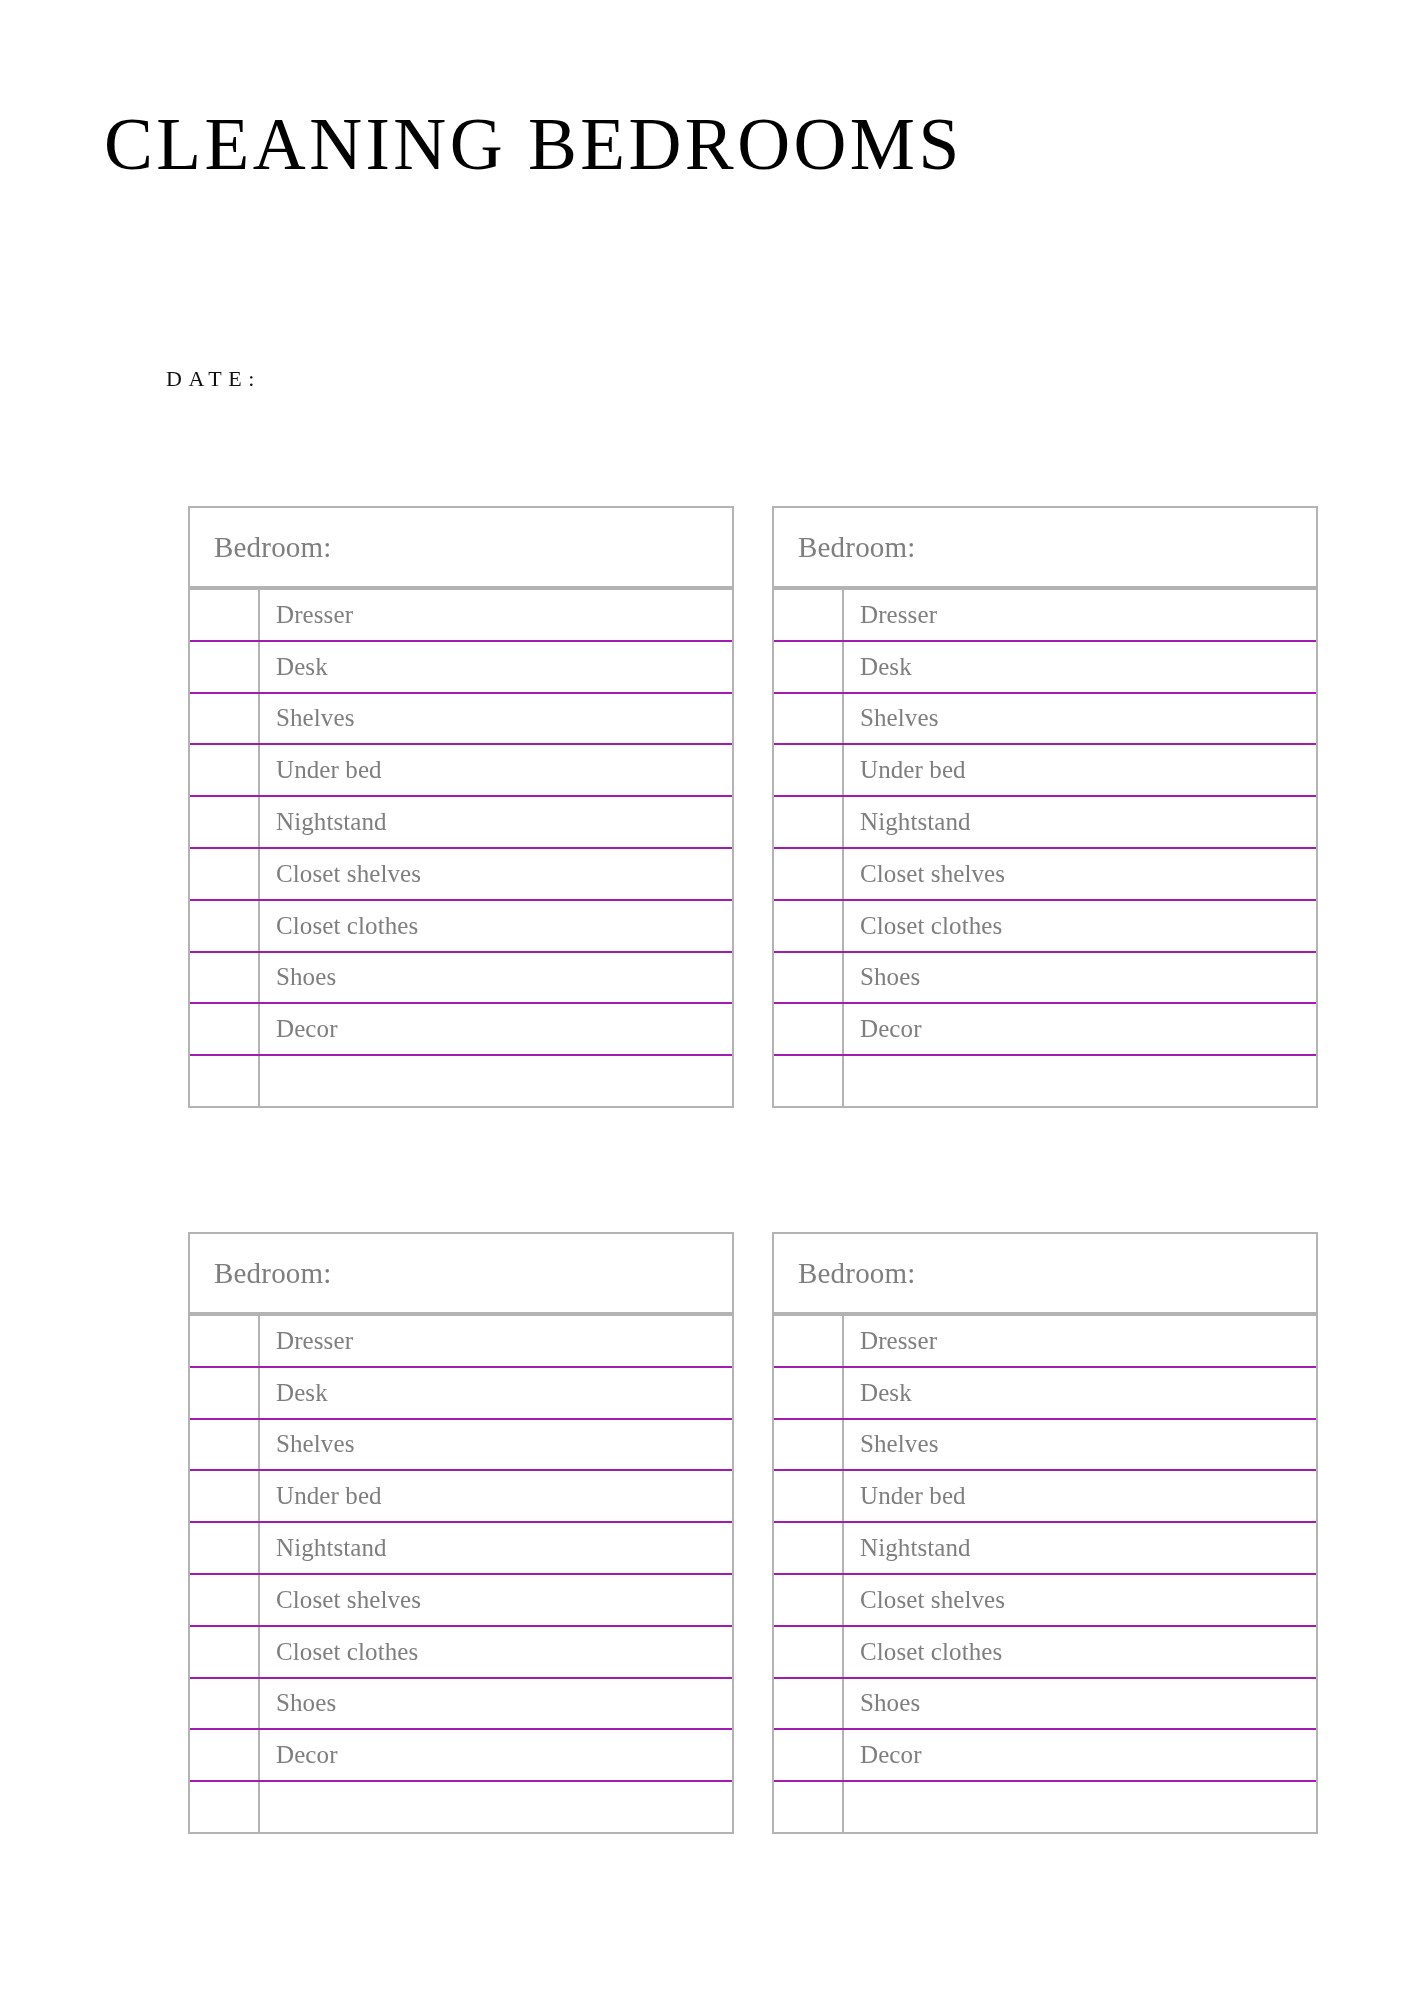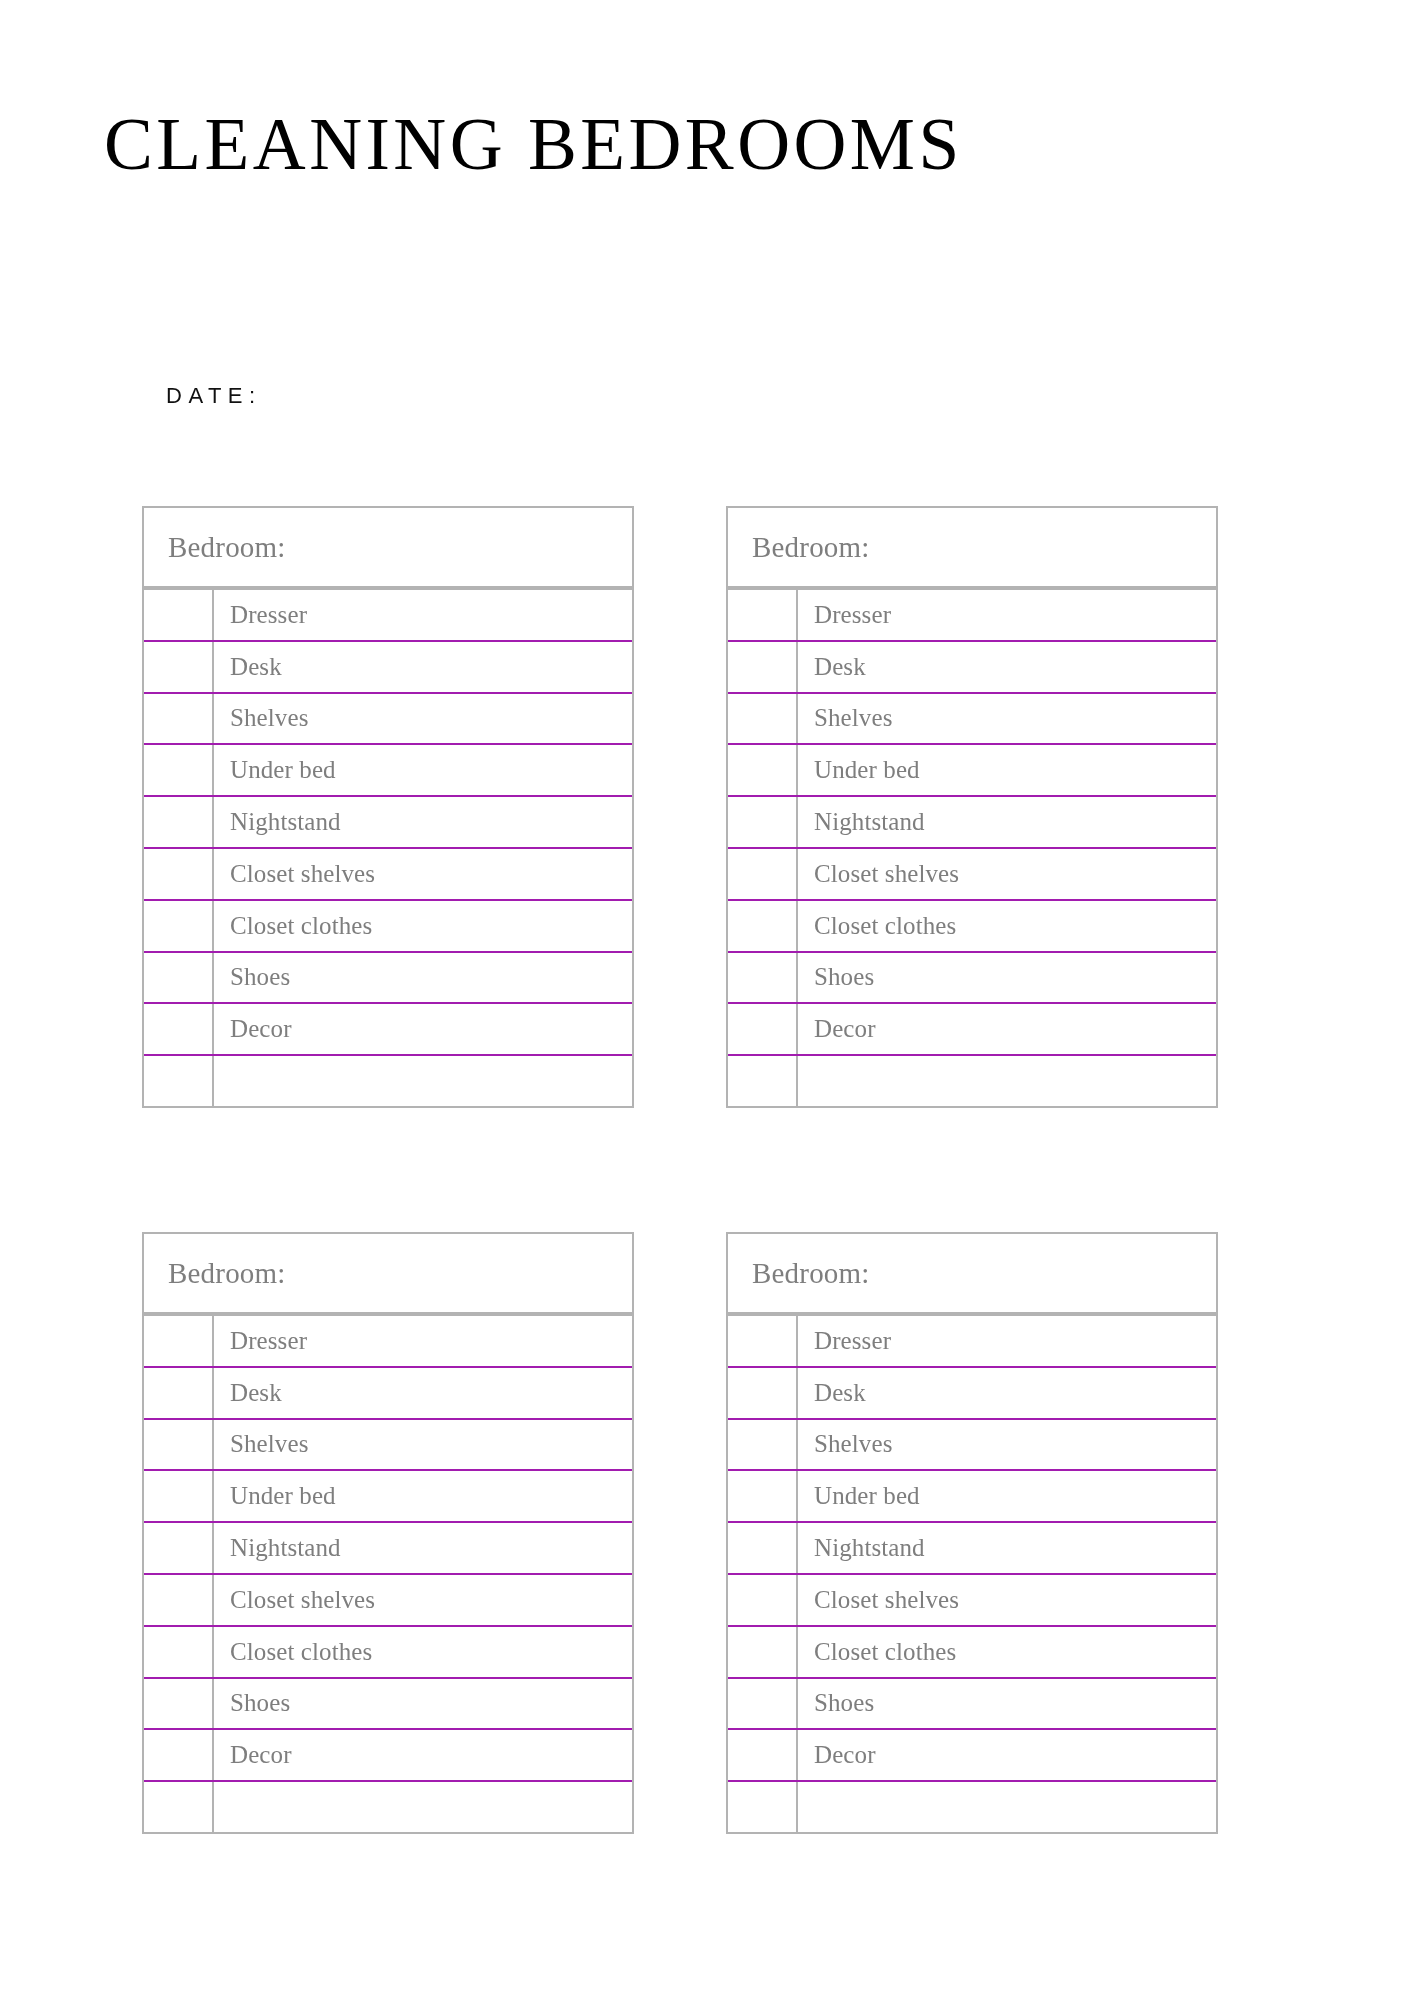--- a/index.html
+++ b/index.html
@@ -38,44 +38,45 @@
     letter-spacing: 3.5px;
     white-space: nowrap;
     transform: scaleX(0.99);
     transform-origin: left center;
   }
 
   
   .date-label {
     position: absolute;
     left: 166px;
-    top: 381px;
-    font-family: Liberation Sans, sans-serif;
+    top: 364px;
+    font-family: Liberation Serif, serif;
     font-size: 22px;
     line-height: 30px;
     color: #111111;
     letter-spacing: 6.5px;
     white-space: nowrap;
   }
 
   
   .grid {
     position: absolute;
     left: 142px;
     top: 506px;
     width: 1130px;
     display: grid;
     grid-template-columns: 546px 546px;
     grid-column-gap: 38px;
     grid-row-gap: 124px;
   }
 
   .card {
-    width: 492px;
-    box-sizing: border-box;
+    width: 546px;
+    box-sizing: border-box;
+    margin-left: 46px;
   }
 
   .card-header {
     box-sizing: border-box;
     height: 82px;
     border: 2px solid #b3b3b3;
     display: flex;
     align-items: center;
     padding-left: 24px;
   }

